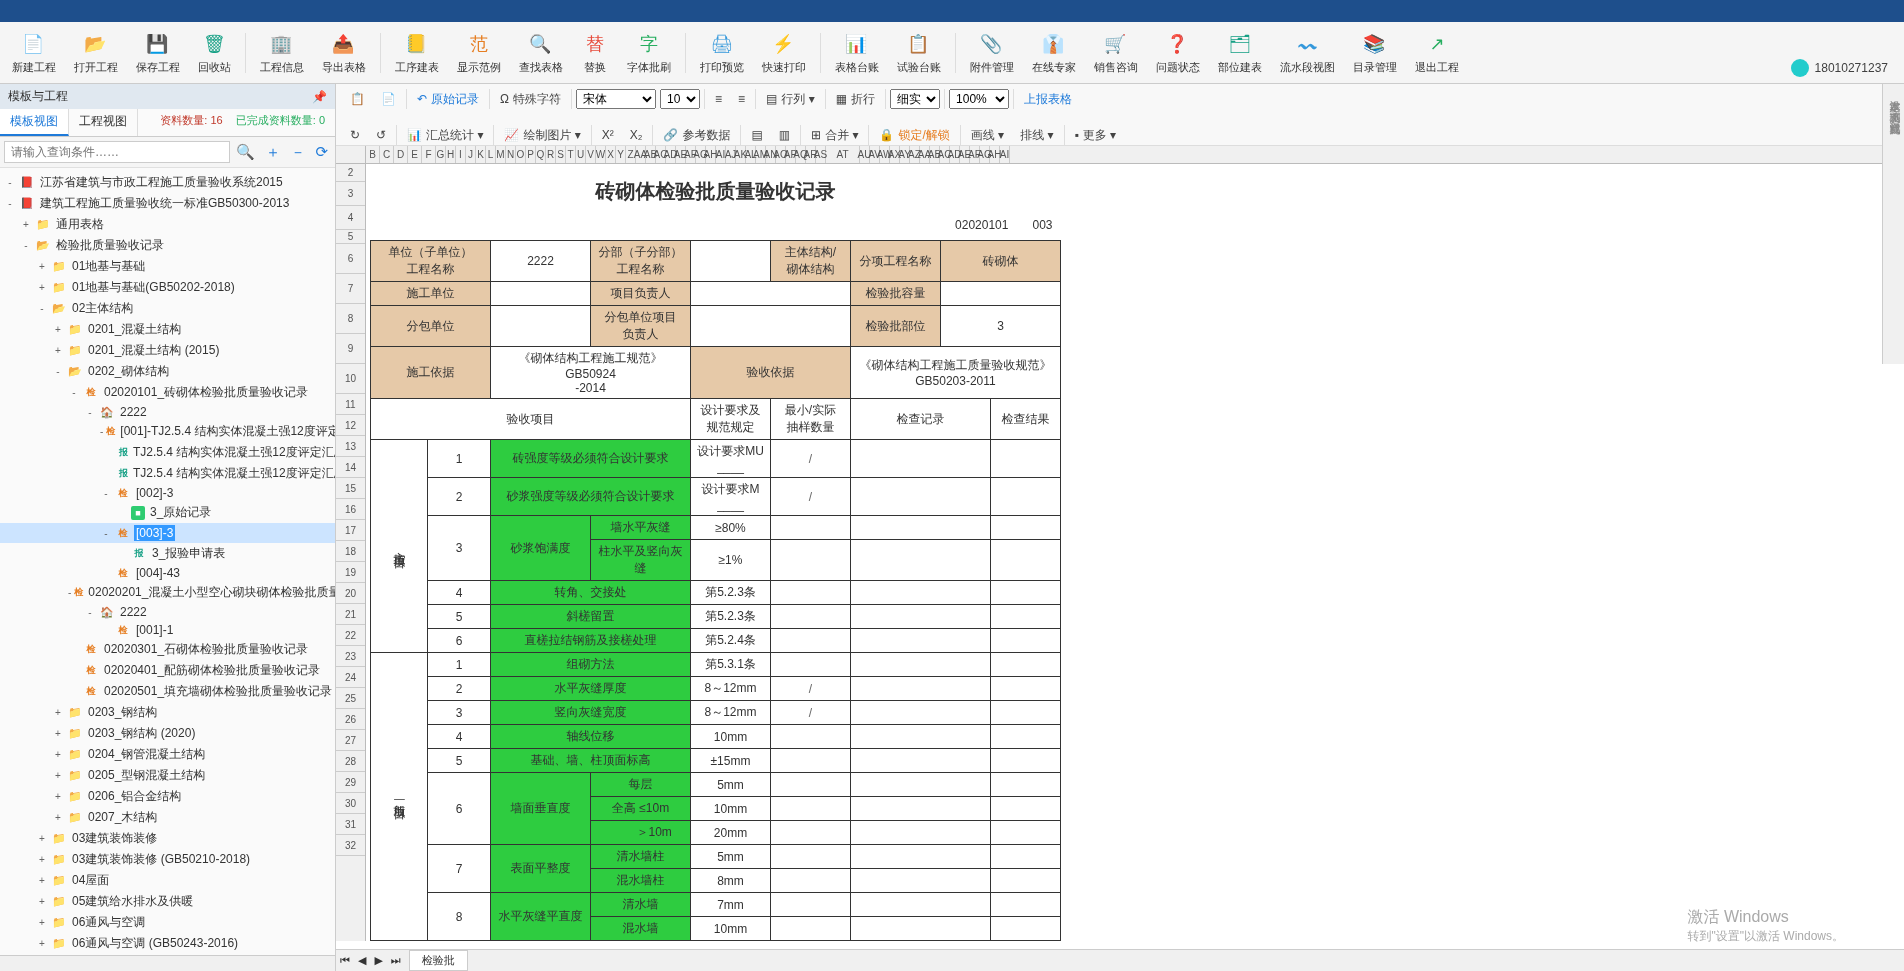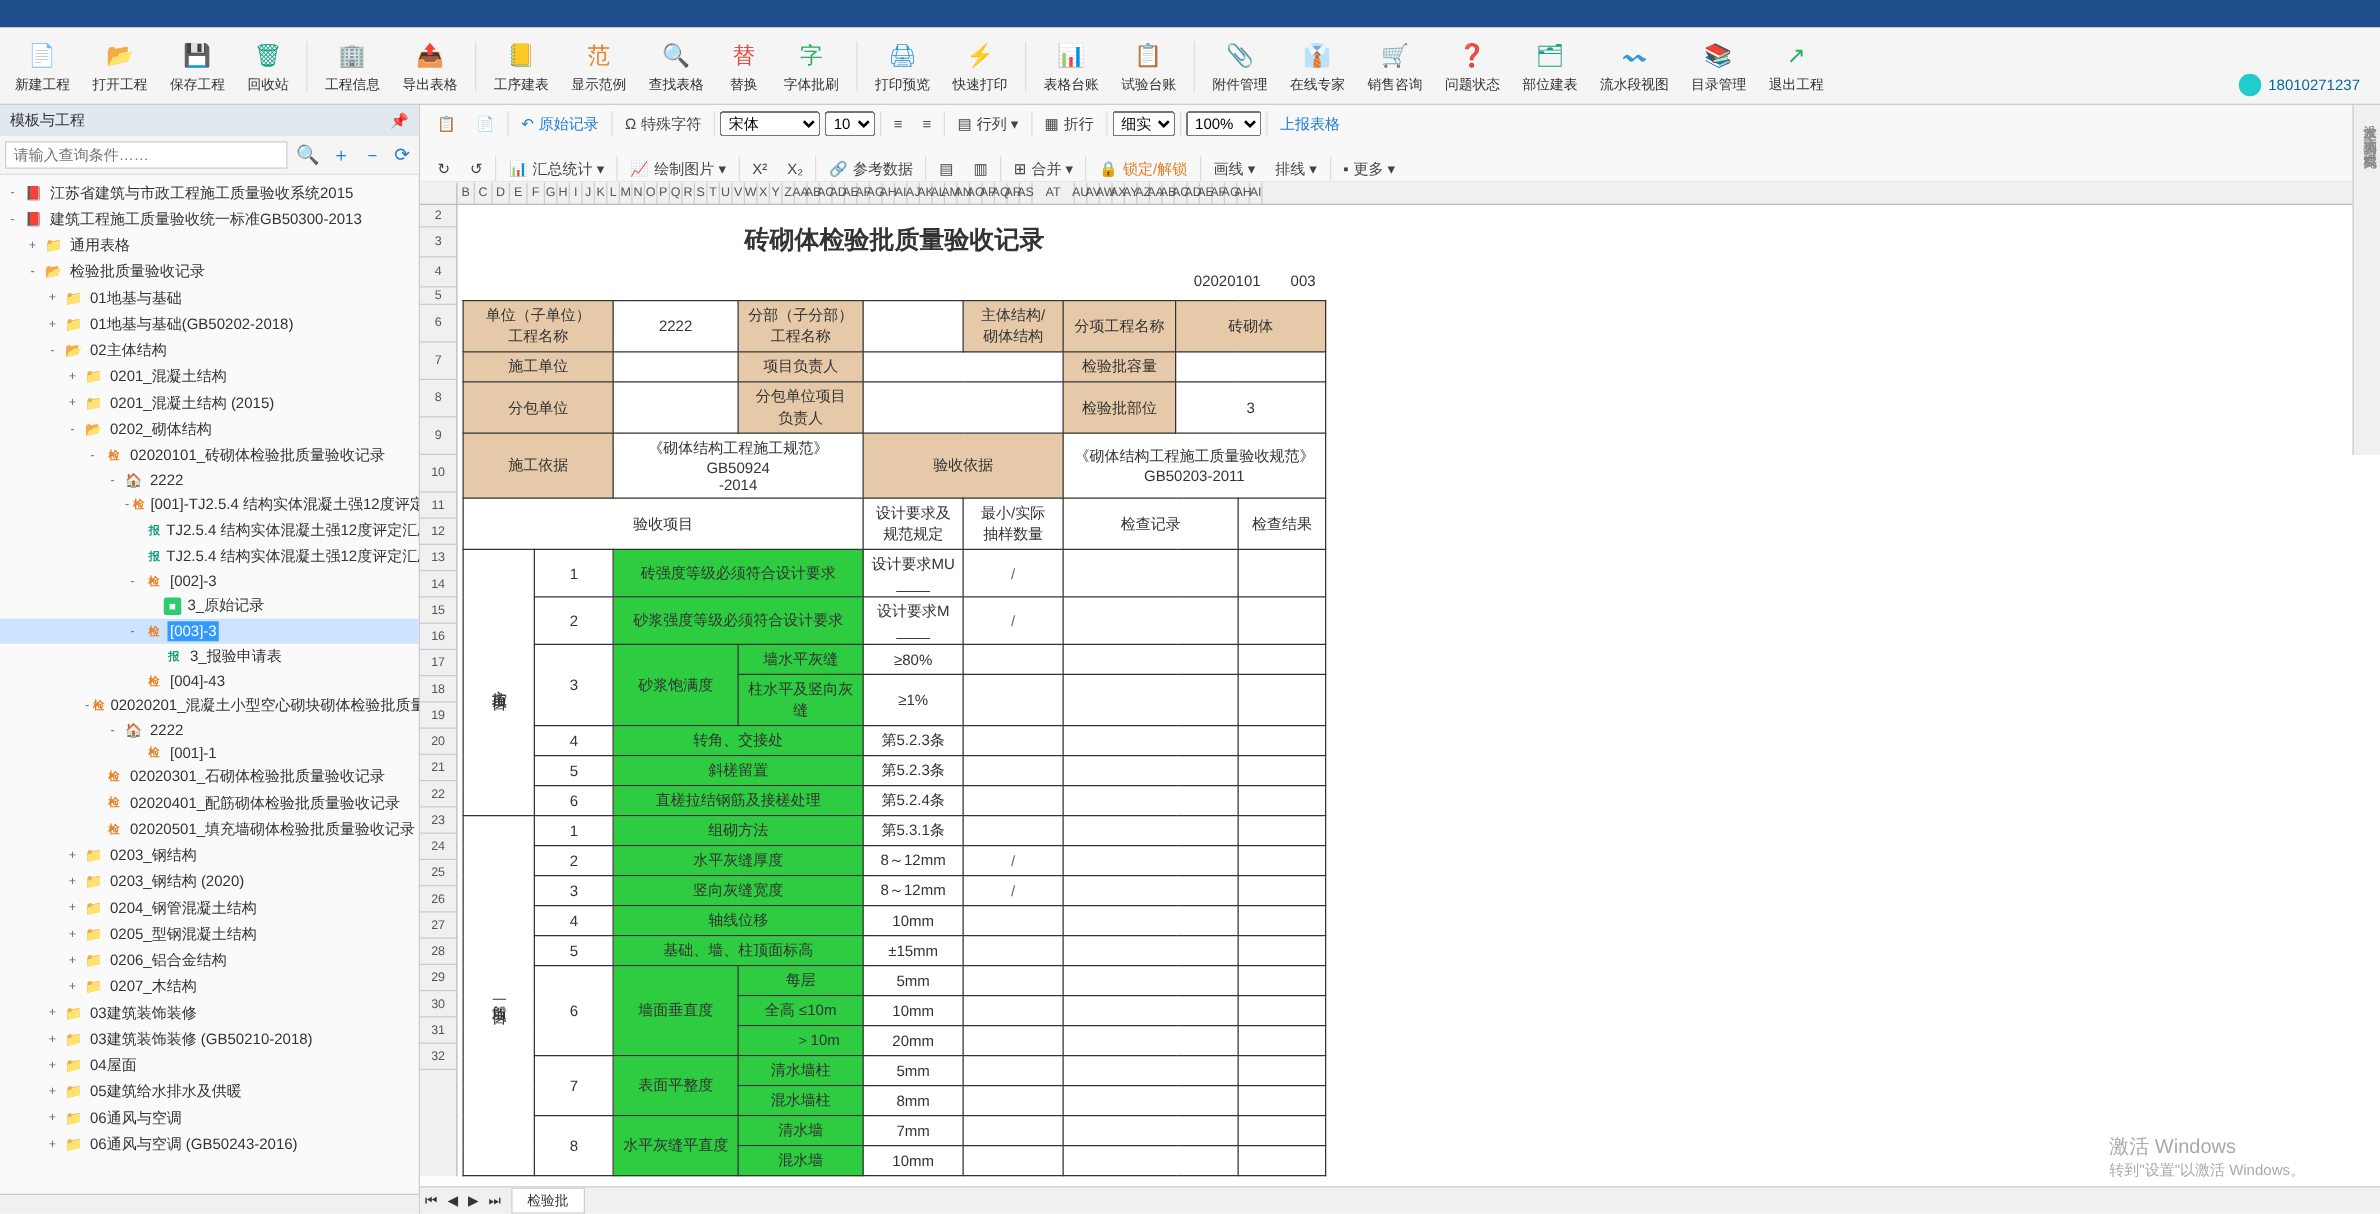--- a/index.html
+++ b/index.html
@@ -3,21 +3,21 @@
 <meta charset="utf-8">
 <style>
 * { box-sizing: border-box; margin: 0; padding: 0; font-family: "Microsoft YaHei", SimSun, sans-serif; }
 body { background: #f0f0f0; font-size: 12px; color: #333; overflow: hidden; width: 1904px; height: 971px; position: relative; }
 .titlebar { height: 22px; background: #1e4f8c; color: #fff; display: flex; align-items: center; padding: 0 8px; font-size: 11px; }
 .ribbon { height: 62px; background: #f5f5f5; border-bottom: 1px solid #ccc; display: flex; align-items: center; padding: 0 6px; gap: 6px; position: relative; }
 .ribbon .rbtn { display: flex; flex-direction: column; align-items: center; justify-content: center; padding: 2px 6px; cursor: pointer; min-width: 40px; }
 .ribbon .rbtn .icon { width: 28px; height: 28px; display: flex; align-items: center; justify-content: center; font-size: 18px; border-radius: 4px; }
 .ribbon .rbtn .lbl { font-size: 11px; margin-top: 2px; color: #333; }
 .ribbon .sep { width: 1px; height: 40px; background: #ddd; margin: 0 2px; }
-.user-id { position: absolute; right: 16px; bottom: 6px; color: #0369a1; font-size: 12px; display: flex; align-items: center; gap: 6px; }
+.user-id { position: absolute; right: 16px; bottom: 6px; color: #404040; font-size: 12px; display: flex; align-items: center; gap: 6px; }
 .user-id .dot { width: 18px; height: 18px; background: #2cc; border-radius: 50%; display: inline-block; }
 .workspace { display: flex; height: 887px; }
 .sidebar { width: 336px; background: #fafafa; border-right: 1px solid #ccc; display: flex; flex-direction: column; }
 .sbar-header { background: #e0e8f0; padding: 4px 8px; font-size: 12px; display: flex; justify-content: space-between; align-items: center; }
 .sbar-tabs { display: flex; border-bottom: 1px solid #ccc; font-size: 12px; }
 .sbar-tabs .tab { padding: 4px 10px; cursor: pointer; border-right: 1px solid #ddd; }
 .sbar-tabs .tab.active { background: #fff; border-bottom: 2px solid #1e7ad9; color: #1e7ad9; }
 .sbar-tabs .info { margin-left: auto; padding: 4px 10px; font-size: 11px; }
 .sbar-tabs .info .c1 { color: #c0392b; }
 .sbar-tabs .info .c2 { color: #27ae60; margin-left: 10px; }
@@ -178,20 +178,28 @@
     <span>18010271237</span>
   </div>
 </div>
 
 <div class="workspace">
   <div class="sidebar">
     <div class="sbar-header">
       <span>模板与工程</span>
       <span style="cursor:pointer">📌</span>
     </div>
+    <div class="sbar-tabs">
+      <div class="tab active">模板视图</div>
+      <div class="tab">工程视图</div>
+      <div class="info">
+        <span class="c1"><span>资料数量:</span> <span>16</span></span>
+        <span class="c2"><span>已完成资料数量:</span> <span>0</span></span>
+      </div>
+    </div>
     <div class="sbar-search">
       <input type="text" placeholder="请输入查询条件……" style="">
       <span class="tool">🔍</span>
       <span class="tool">＋</span>
       <span class="tool">－</span>
       <span class="tool">⟳</span>
     </div>
     <div class="tree" id="tree">
         <div class="tree-node" style="padding-left: 4px;">
           <span class="toggle">-</span>

